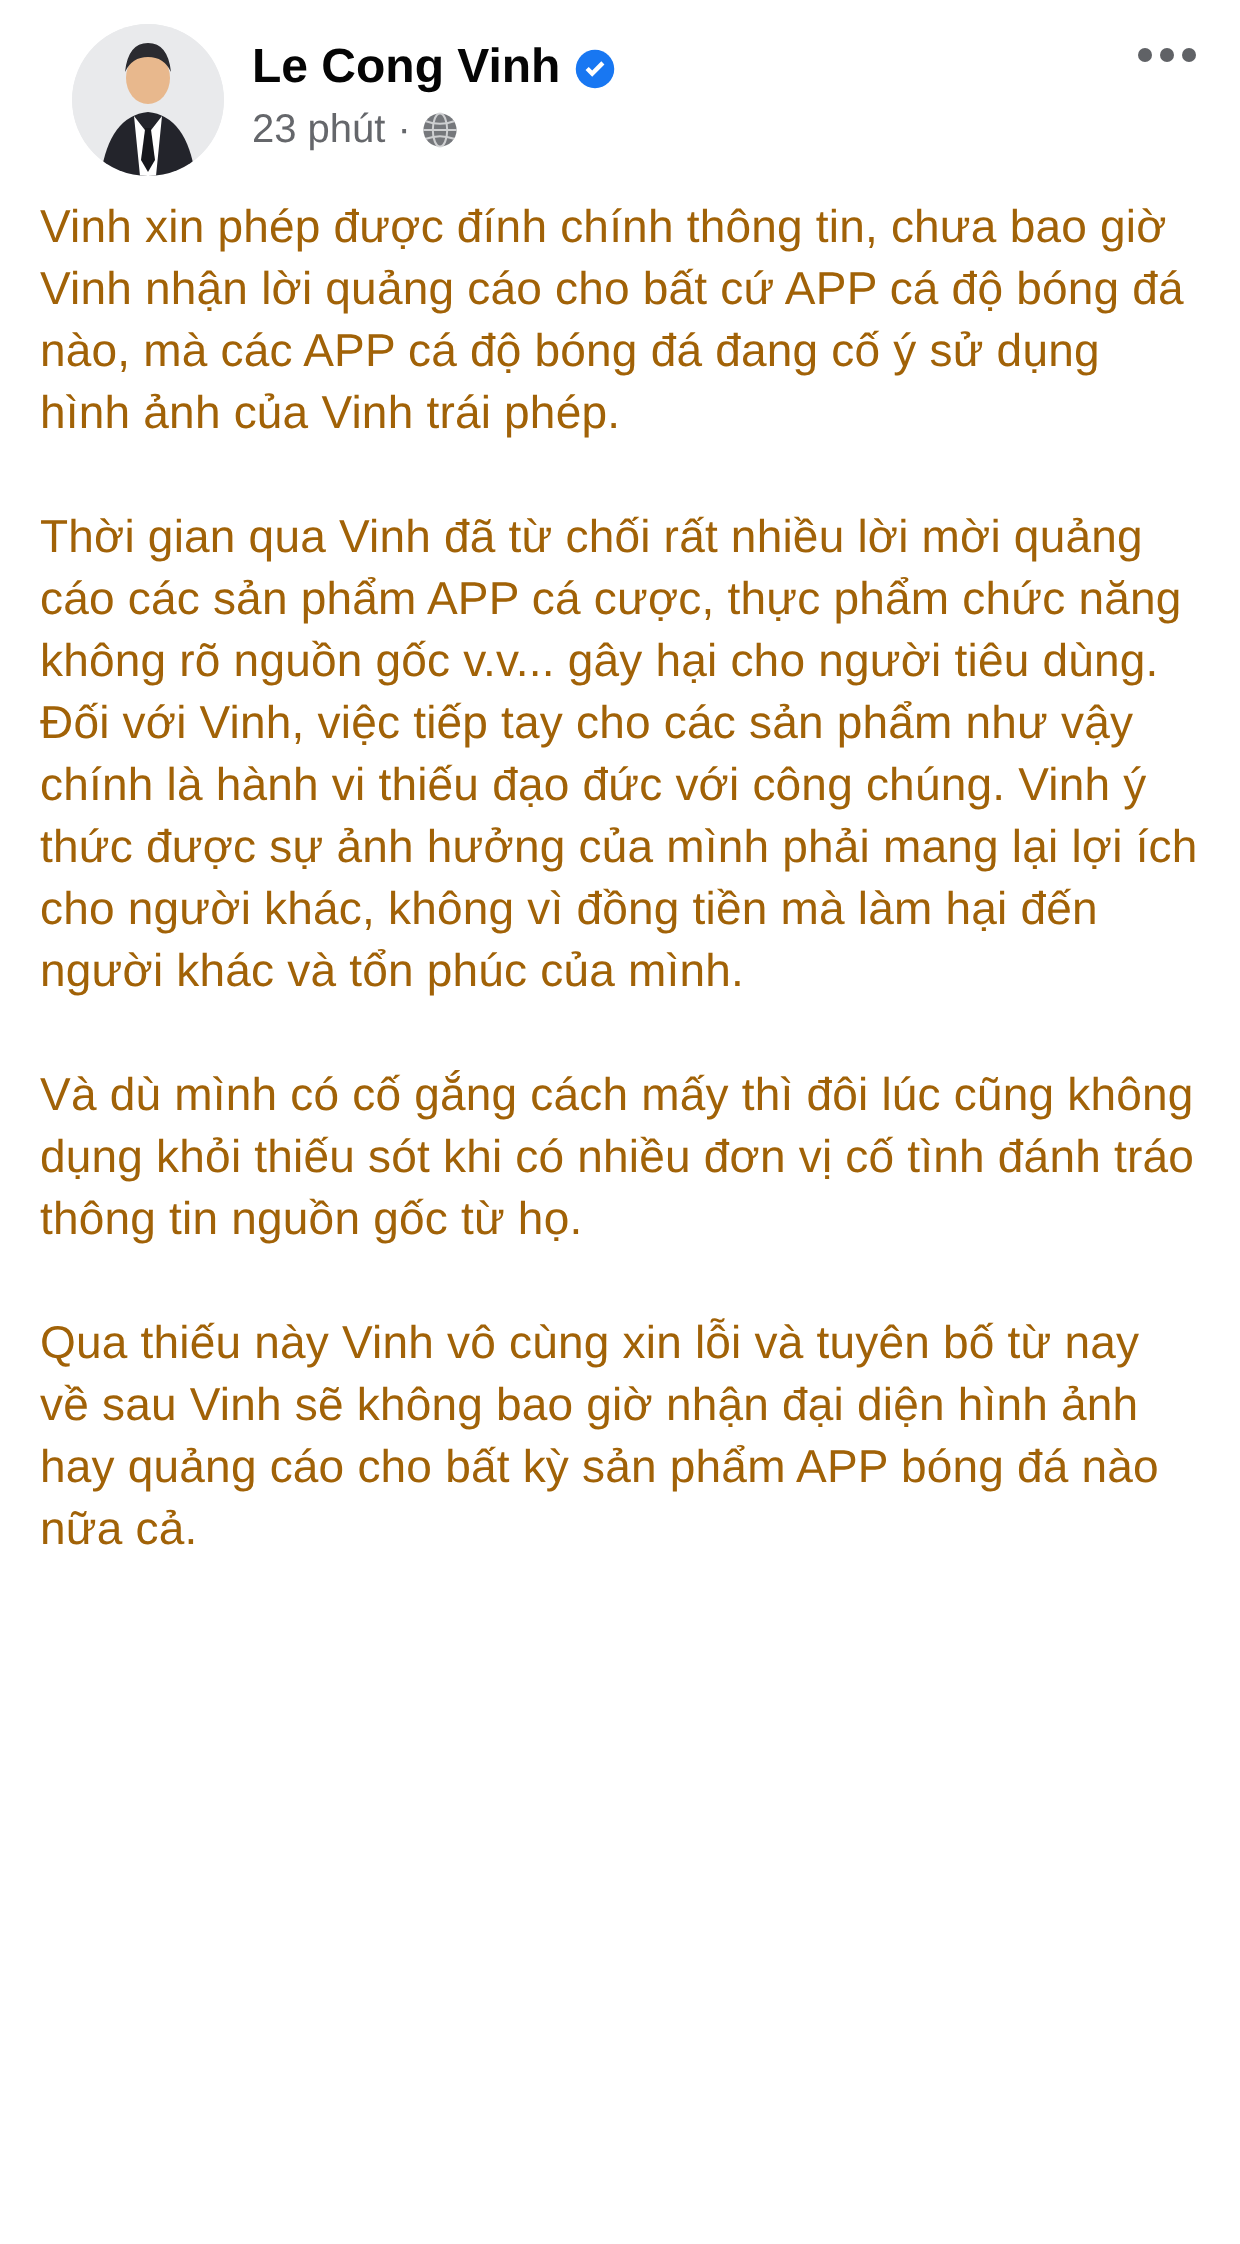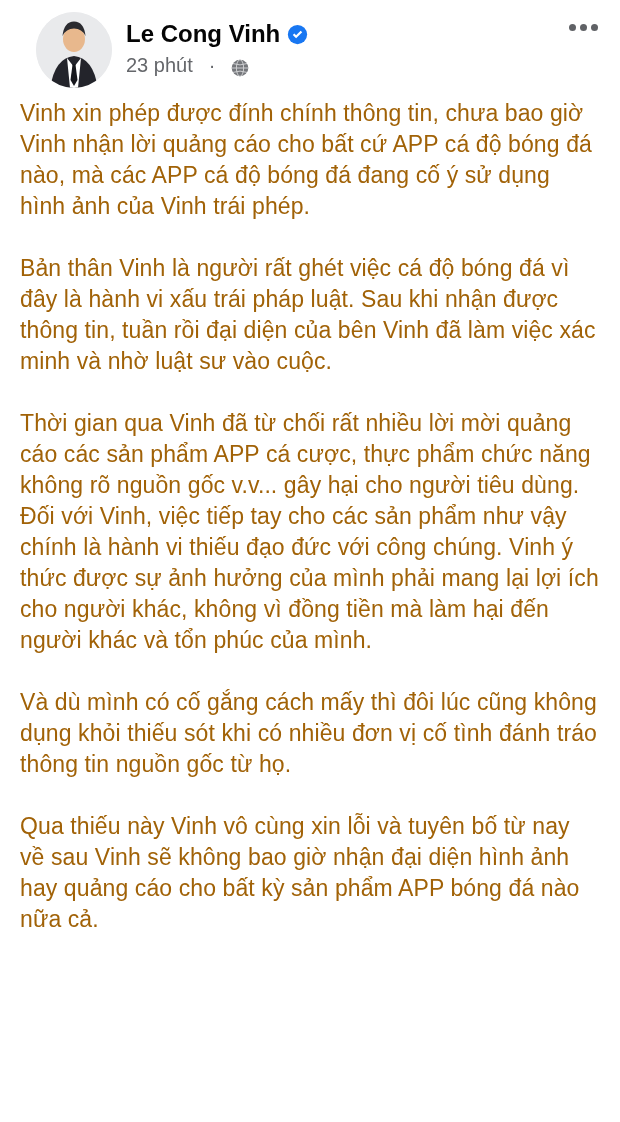--- a/index.html
+++ b/index.html
@@ -50,22 +50,22 @@
     line-height: 1.2;
     cursor: pointer;
   }
   .verified-badge {
     display: inline-flex;
     width: 21px;
     height: 21px;
   }
   .meta-row {
     display: flex;
-    align-items: flex-end;
-    gap: 16px;
+    align-items: center;
+    gap: 6px;
     margin-top: 5px;
     font-size: 20px;
     color: #65676b;
   }
   .meta-sep { color: #65676b; }
   .globe-icon { display: inline-flex; width: 18px; height: 18px; }
   .more-button {
     position: absolute;
     right: 18px;
     top: 18px;
@@ -150,19 +150,18 @@
     <div class="more-button">
       <span class="dot"></span>
       <span class="dot"></span>
       <span class="dot"></span>
     </div>
 
   </div>
 
   <div class="post-body">
     <p>Vinh xin phép được đính chính thông tin, chưa bao giờ Vinh nhận lời quảng cáo cho bất cứ APP cá độ bóng đá nào, mà các APP cá độ bóng đá đang cố ý sử dụng hình ảnh của Vinh trái phép.</p>
-    <p>Bản thân Vinh là người rất ghét việc cá độ bóng đá vì đây là hành vi xấu trái pháp luật. Sau khi nhận được thông tin, tuần rồi đại diện của bên Vinh đã làm việc xác minh và nhờ luật sư vào cuộc.</p>
     <p>Thời gian qua Vinh đã từ chối rất nhiều lời mời quảng cáo các sản phẩm APP cá cược, thực phẩm chức năng không rõ nguồn gốc v.v...  gây hại cho người tiêu dùng. Đối với Vinh, việc tiếp tay cho các sản phẩm như vậy chính là hành vi thiếu đạo đức với công chúng. Vinh ý thức được sự ảnh hưởng của mình phải mang lại lợi ích cho người khác, không vì đồng tiền mà làm hại đến người khác và tổn phúc của mình.</p>
     <p>Và dù mình có cố gắng cách mấy thì đôi lúc cũng không dụng khỏi thiếu sót khi có nhiều đơn vị cố tình đánh tráo thông tin nguồn gốc từ họ.</p>
     <p>Qua thiếu này Vinh vô cùng xin lỗi và tuyên bố từ nay về sau Vinh sẽ không bao giờ nhận đại diện hình ảnh hay quảng cáo cho bất kỳ sản phẩm APP bóng đá nào nữa cả.</p>
   </div>
 
 </div>
 
 </body></html>

